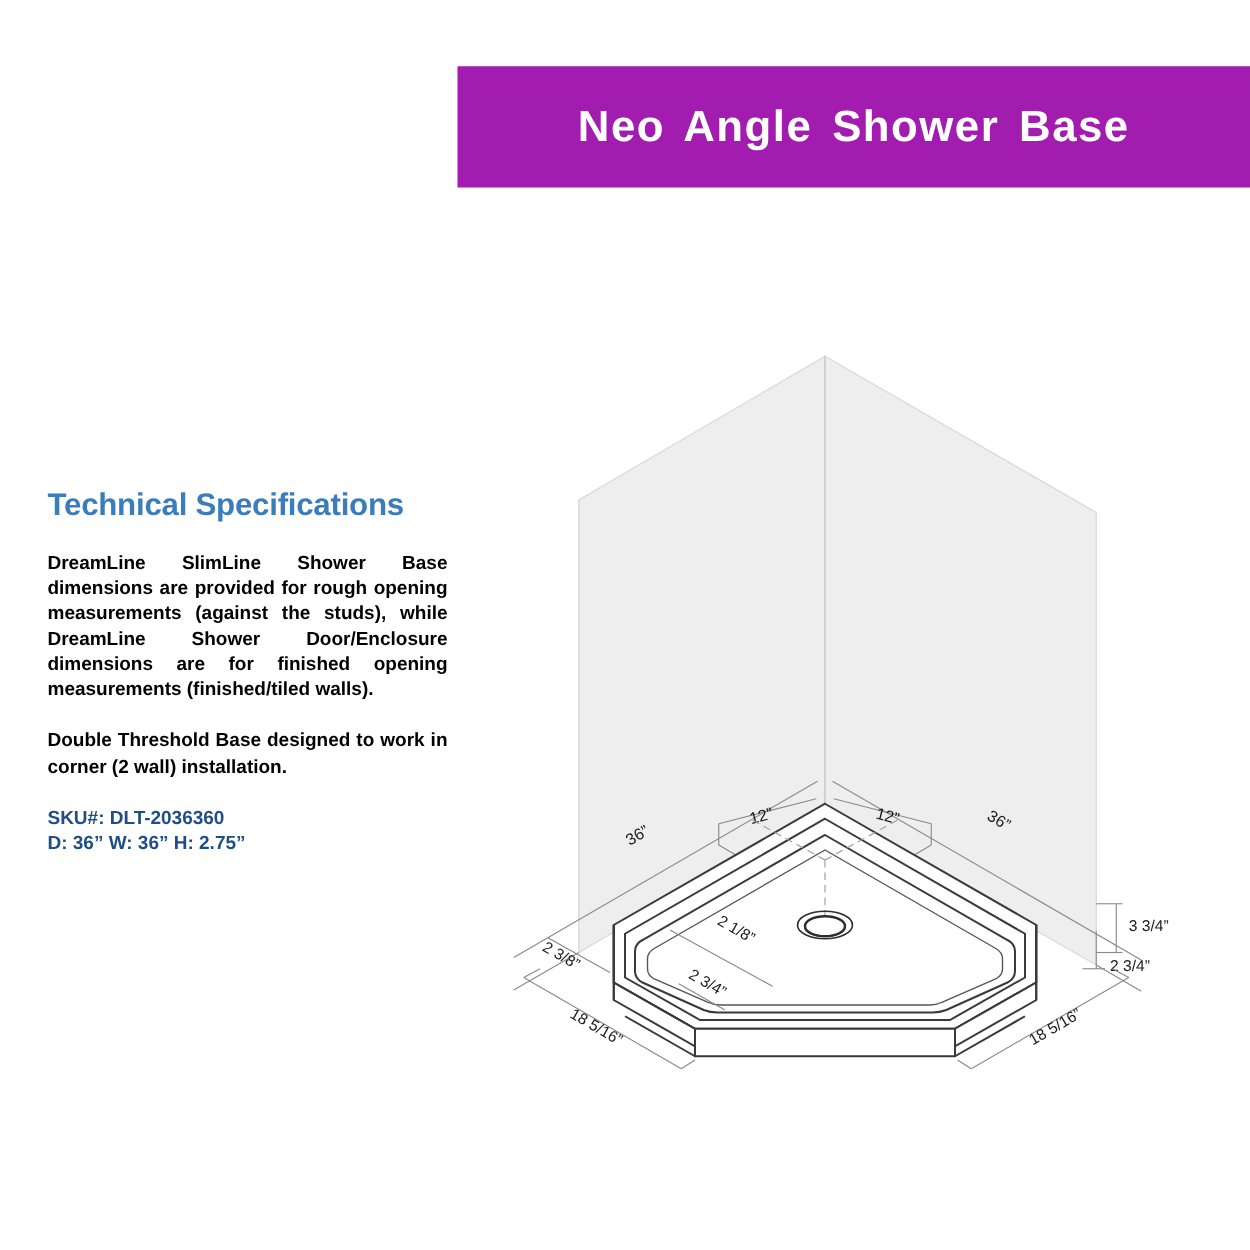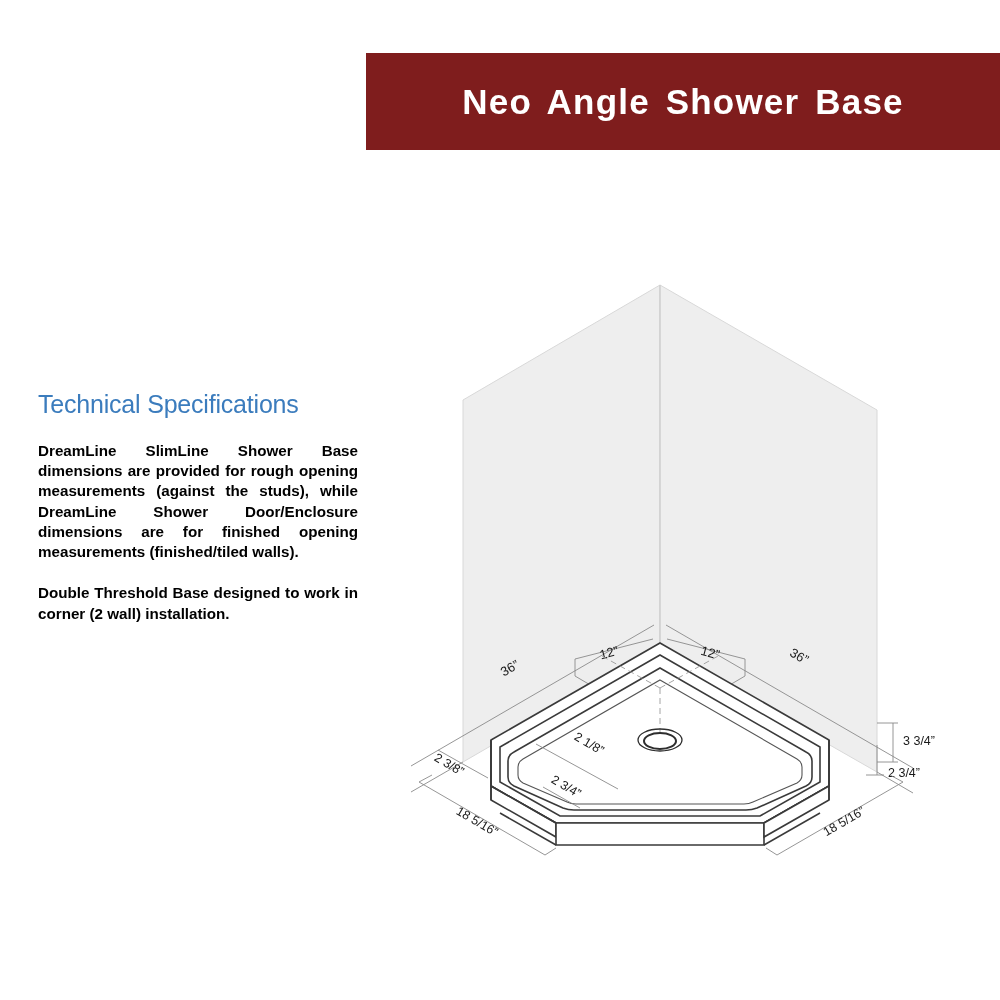--- a/index.html
+++ b/index.html
@@ -15,21 +15,21 @@
     overflow: hidden;
   }
 
   
   #title-banner {
     position: absolute;
     left: 366px;
     top: 53px;
     width: 634px;
     height: 97px;
-    background: #7f1d1d;
+    background: #a21caf;
     display: flex;
     align-items: center;
     justify-content: center;
   }
   #title-text {
     color: #ffffff;
     font-size: 35px;
     font-weight: bold;
     letter-spacing: 1.2px;
     word-spacing: 5px;
@@ -39,21 +39,21 @@
   
   #spec-panel {
     position: absolute;
     left: 38px;
     top: 390px;
     width: 320px;
   }
   #spec-heading {
     color: #3b7cbd;
     font-size: 25px;
-    font-weight: normal;
+    font-weight: bold;
     letter-spacing: -0.2px;
     margin: 0 0 22px 0;
     white-space: nowrap;
   }
   .spec-para {
     font-size: 15.2px;
     font-weight: bold;
     line-height: 1.33;
     margin: 0 0 21px 0;
     text-align: justify;
@@ -104,20 +104,24 @@
   <span id="title-text">Neo Angle Shower Base</span>
 </div>
 
 <div id="spec-panel">
   <h2 id="spec-heading">Technical Specifications</h2>
 
   <p class="spec-para">DreamLine SlimLine Shower Base dimensions are provided for rough opening measurements (against the studs), while DreamLine Shower Door/Enclosure dimensions are for finished opening measurements (finished/tiled walls).</p>
 
   <p class="spec-para">Double Threshold Base designed to work in corner (2 wall) installation.</p>
 
+  <p class="spec-para navy sku-block">
+    <span class="sku-line">SKU#: DLT-2036360</span>
+    <span class="sku-line">D: 36” W: 36” H: 2.75”</span>
+  </p>
 
 </div>
 
 <svg id="drawing" viewBox="0 0 1000 1000" xmlns="http://www.w3.org/2000/svg">
 
   <g>
 
     <polygon class="wall-face" points="463,400 660,285 660,648 463,762"></polygon>
 
     <polygon class="wall-face" points="660,285 877,410 877,772 660,648"></polygon>

